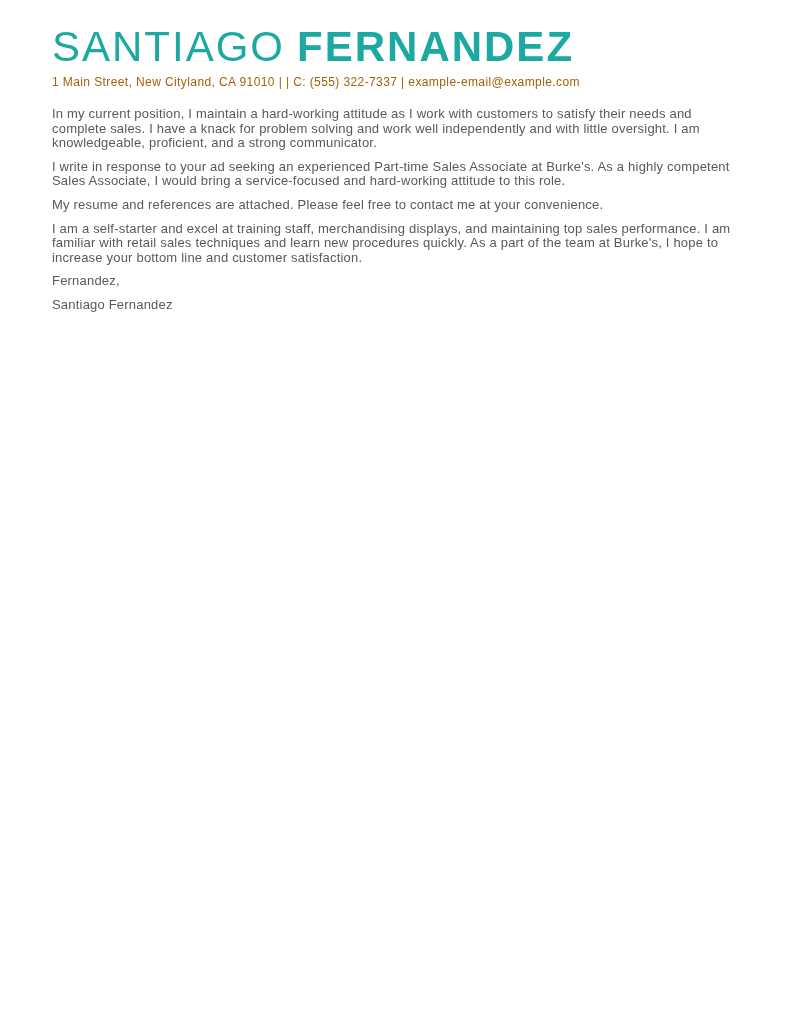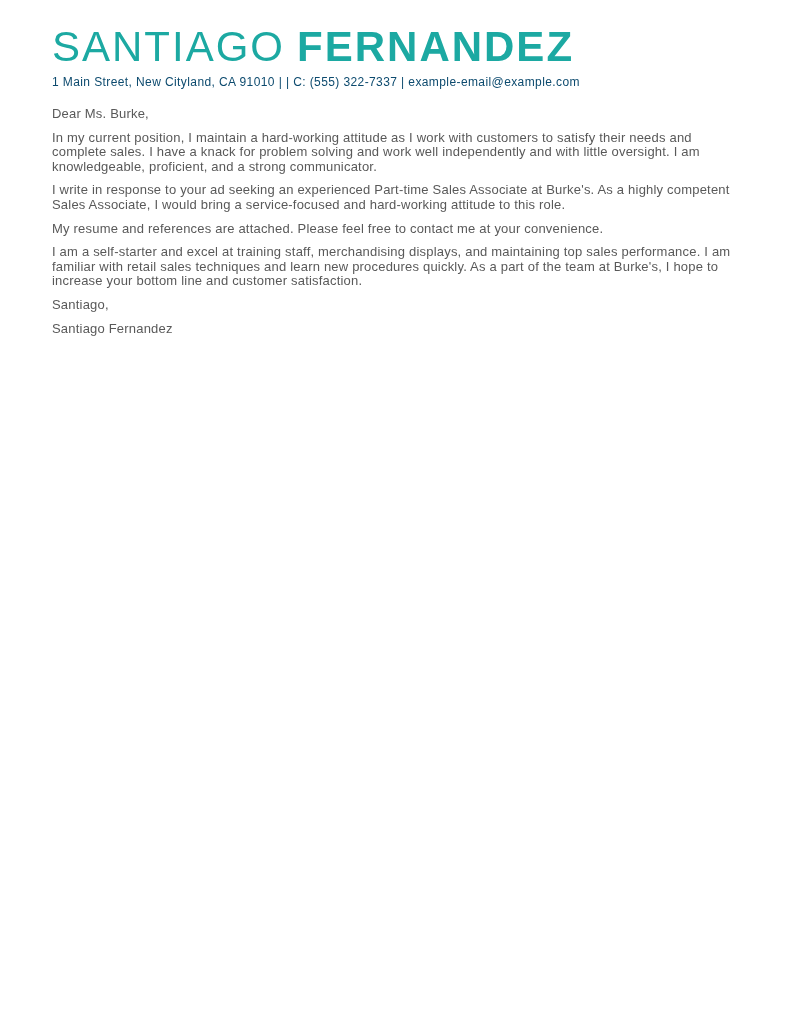--- a/index.html
+++ b/index.html
@@ -29,21 +29,21 @@
     color: #1ca9a2;
   }
   .last-name {
     font-size: 42px;
     font-weight: 700;
     color: #1ca9a2;
     margin-left: 12px;
   }
   .contact-line {
     font-size: 12px;
-    color: #0c4a6e;
+    color: #a16207;
     letter-spacing: 0.4px;
     margin: 0 0 18px 0;
     white-space: nowrap;
   }
   .letter-body {
     color: #595959;
     font-size: 13px;
     line-height: 14.6px;
     letter-spacing: 0.2px;
     max-width: 698px;
@@ -63,29 +63,28 @@
 <div class="page">
 
   <div class="name-line">
     <span class="first-name">SANTIAGO</span><span class="last-name">FERNANDEZ</span>
   </div>
 
   <div class="contact-line">1 Main Street, New Cityland, CA 91010 | | C: (555) 322-7337 | example-email@example.com</div>
 
   <div class="letter-body">
 
-    <p class="salutation">Dear Ms. Burke,</p>
 
     <p>In my current position, I maintain a hard-working attitude as I work with customers to satisfy their needs and complete sales. I have a knack for problem solving and work well independently and with little oversight. I am knowledgeable, proficient, and a strong communicator.</p>
 
     <p>I write in response to your ad seeking an experienced Part-time Sales Associate at Burke's. As a highly competent Sales Associate, I would bring a service-focused and hard-working attitude to this role.</p>
 
     <p>My resume and references are attached. Please feel free to contact me at your convenience.</p>
 
     <p>I am a self-starter and excel at training staff, merchandising displays, and maintaining top sales performance. I am familiar with retail sales techniques and learn new procedures quickly. As a part of the team at Burke's, I hope to increase your bottom line and customer satisfaction.</p>
 
-    <p class="closing">Santiago,</p>
+    <p class="closing">Fernandez,</p>
 
     <p class="signature">Santiago Fernandez</p>
 
   </div>
 
 </div>
 
 </body></html>

